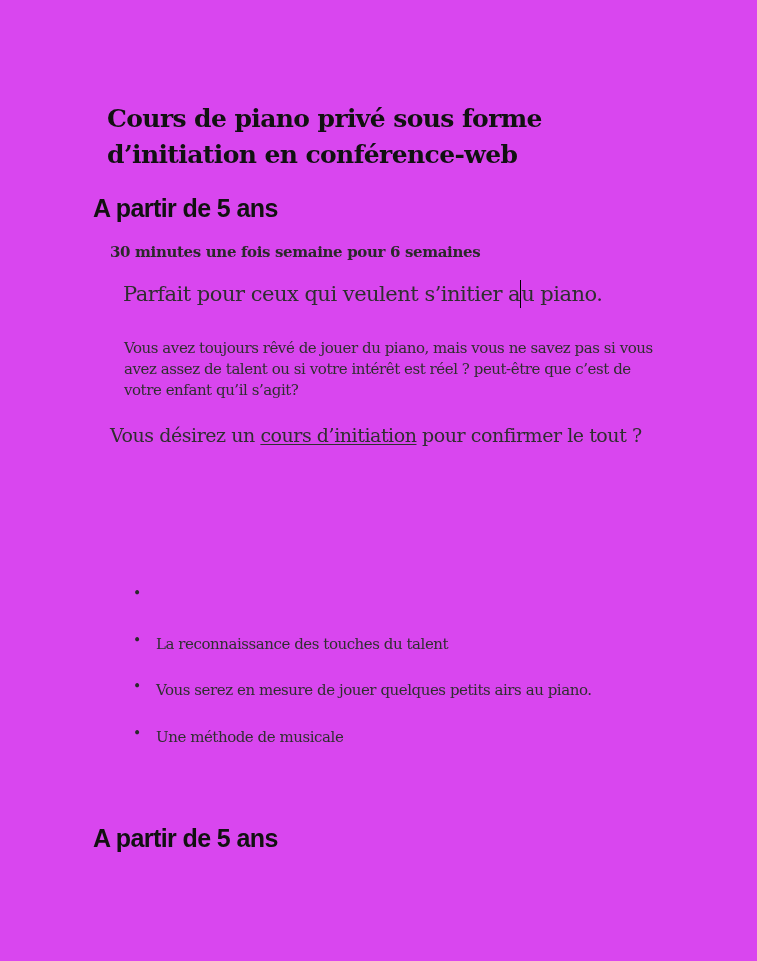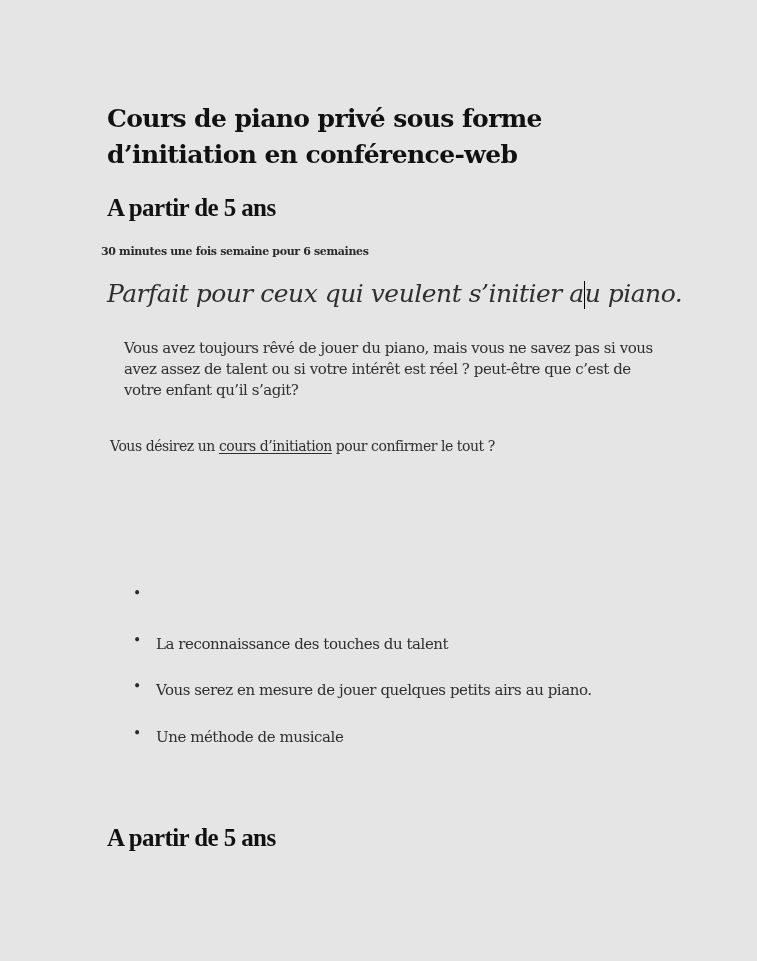--- a/index.html
+++ b/index.html
@@ -12,59 +12,58 @@
       height: 961px;
       position: relative;
       overflow: hidden;
       font-family: "DejaVu Serif", "Liberation Serif", serif;
       color: #2a2a2a;
     }
     .page {
       position: absolute;
       left: 0; top: 0;
       width: 757px; height: 961px;
-      background: #e5e5e5;
+      background: #d946ef;
     }
     .abs { position: absolute; margin: 0; white-space: nowrap; }
 
     .title {
       left: 107px; top: 101px;
       font-family: "DejaVu Serif", serif;
       font-weight: bold;
       font-size: 25px;
       line-height: 36px;
       color: #111111;
       white-space: normal;
       width: 470px;
       letter-spacing: -0.6px;
     }
     .age-heading {
-      left: 107px;
-      font-family: Liberation Serif, serif;
+      left: 93px;
+      font-family: Liberation Sans, sans-serif;
       font-weight: bold;
       font-size: 25px;
       line-height: 32px;
       color: #111111;
       letter-spacing: -0.6px;
     }
     .age-heading.top { top: 192px; }
     .age-heading.bottom { top: 822px; }
 
     .duration {
-      left: 101px; top: 243px;
+      left: 110px; top: 243px;
       font-weight: bold;
-      font-size: 11px;
+      font-size: 15px;
       line-height: 18px;
       color: #2a2a2a;
       letter-spacing: -0.35px;
     }
     .tagline {
-      left: 107px; top: 280px;
-      font-style: italic;
-      font-size: 25px;
+      left: 123px; top: 280px;
+      font-size: 21px;
       line-height: 28px;
       color: #2f2f2f;
       letter-spacing: -0.5px;
     }
     .cursor {
       display: inline-block;
       width: 1px;
       height: 28px;
       background: #000;
       vertical-align: -7px;
@@ -73,22 +72,22 @@
     .intro {
       left: 124px; top: 338px;
       font-size: 15px;
       line-height: 21px;
       color: #2f2f2f;
       white-space: normal;
       width: 535px;
       letter-spacing: -0.45px;
     }
     .question {
-      left: 110px; top: 436px;
-      font-size: 14px;
+      left: 110px; top: 425px;
+      font-size: 19px;
       line-height: 21px;
       color: #2f2f2f;
       letter-spacing: -0.45px;
     }
     .question .link {
       text-decoration: underline;
       text-underline-offset: 2px;
       color: #2f2f2f;
       cursor: pointer;
     }

